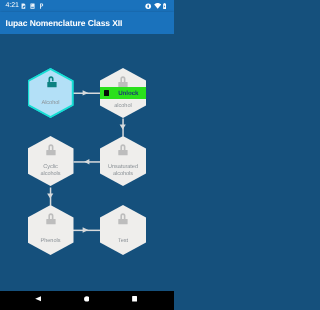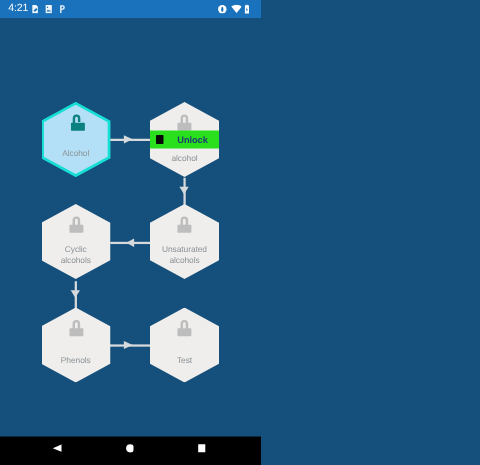--- a/index.html
+++ b/index.html
@@ -79,20 +79,23 @@
         <path d="M13 20 L0.6 4.8 A19.6 19.6 0 0 1 25.4 4.8 Z" fill="#fff"></path>
       </svg>
       <svg width="3.2" height="6.8" viewBox="0 0 12 26">
         <rect x="4" y="0" width="4" height="2.8" rx="0.7" fill="#fff"></rect>
         <rect x="0.6" y="2.2" width="10.8" height="23.2" rx="1.8" fill="#fff"></rect>
         <path d="M6.6 6 L3.6 14.5 h2.3 l-0.6 6 3.2 -8.6 h-2.4 z" fill="#1a72bc"></path>
       </svg>
     </span>
   </div>
 
+  <div class="appbar">
+    <div class="appbar-title">Iupac Nomenclature Class XII</div>
+  </div>
 
   <div class="content">
 
     <svg class="arrow-layer" width="174" height="257" viewBox="0 0 174 257">
       <g fill="#d7dadc" stroke="none">
         <g>
             <rect x="73" y="58.5" width="27" height="1.5"></rect>
             <path d="M82.6 56.2 L88.4 58.9 L82.6 61.6 Z"></path>
           </g>
         <g>

